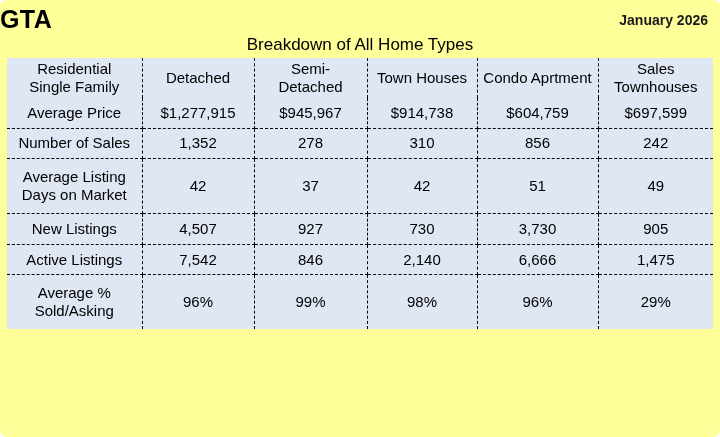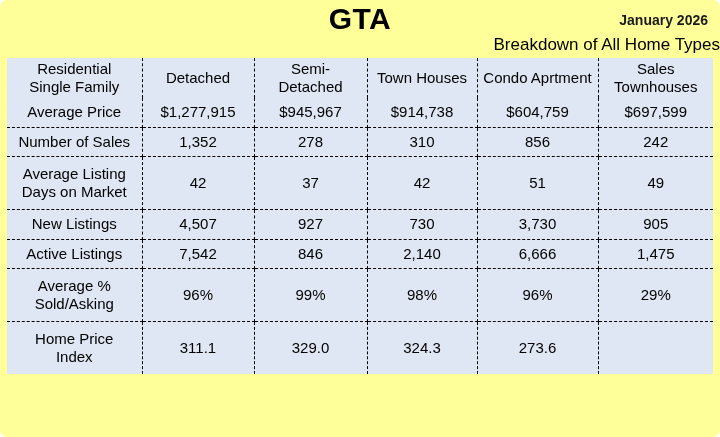--- a/index.html
+++ b/index.html
@@ -26,52 +26,51 @@
     position: relative;
     height: 58px;
     box-sizing: border-box;
     padding: 0 10px;
   }
   .banner-title {
     position: absolute;
     top: 5px;
     left: 0;
     right: 0;
-    text-align: center;
-    font-size: 30px;
+    font-size: 25px;
     font-weight: bold;
     color: #000000;
     letter-spacing: 0.4px;
     line-height: 28px;
   }
   .banner-date {
     position: absolute;
     top: 12px;
     right: 12px;
     font-size: 14px;
     color: #1a1a1a;
     line-height: 16px;
     font-weight: bold;
   }
   .banner-subtitle {
     position: absolute;
     top: 35px;
     left: 0;
     right: 0;
-    text-align: right;
+    text-align: center;
     font-size: 17px;
     color: #000000;
     line-height: 20px;
   }
   .table-wrap {
     position: absolute;
     left: 7px;
     top: 58px;
     width: 706px;
-    height: 316px;
+    height: 271px;
   }
   table.stats {
     width: 100%;
     height: 100%;
     border-collapse: collapse;
     table-layout: fixed;
     background: #dfe7f4;
   }
   table.stats td, table.stats th {
     background: #dfe7f4;
@@ -221,29 +220,18 @@
             <div>Average %</div>
             <div>Sold/Asking</div>
           </td>
           <td>96%</td>
           <td>99%</td>
           <td>98%</td>
           <td>96%</td>
           <td>29%</td>
         </tr>
 
-        <tr>
-          <td class="rowlabel">
-            <div>Home Price</div>
-            <div>Index</div>
-          </td>
-          <td>311.1</td>
-          <td>329.0</td>
-          <td>324.3</td>
-          <td>273.6</td>
-          <td></td>
-        </tr>
 
       </tbody>
     </table>
   </div>
 
 </div>
 
 </body></html>

